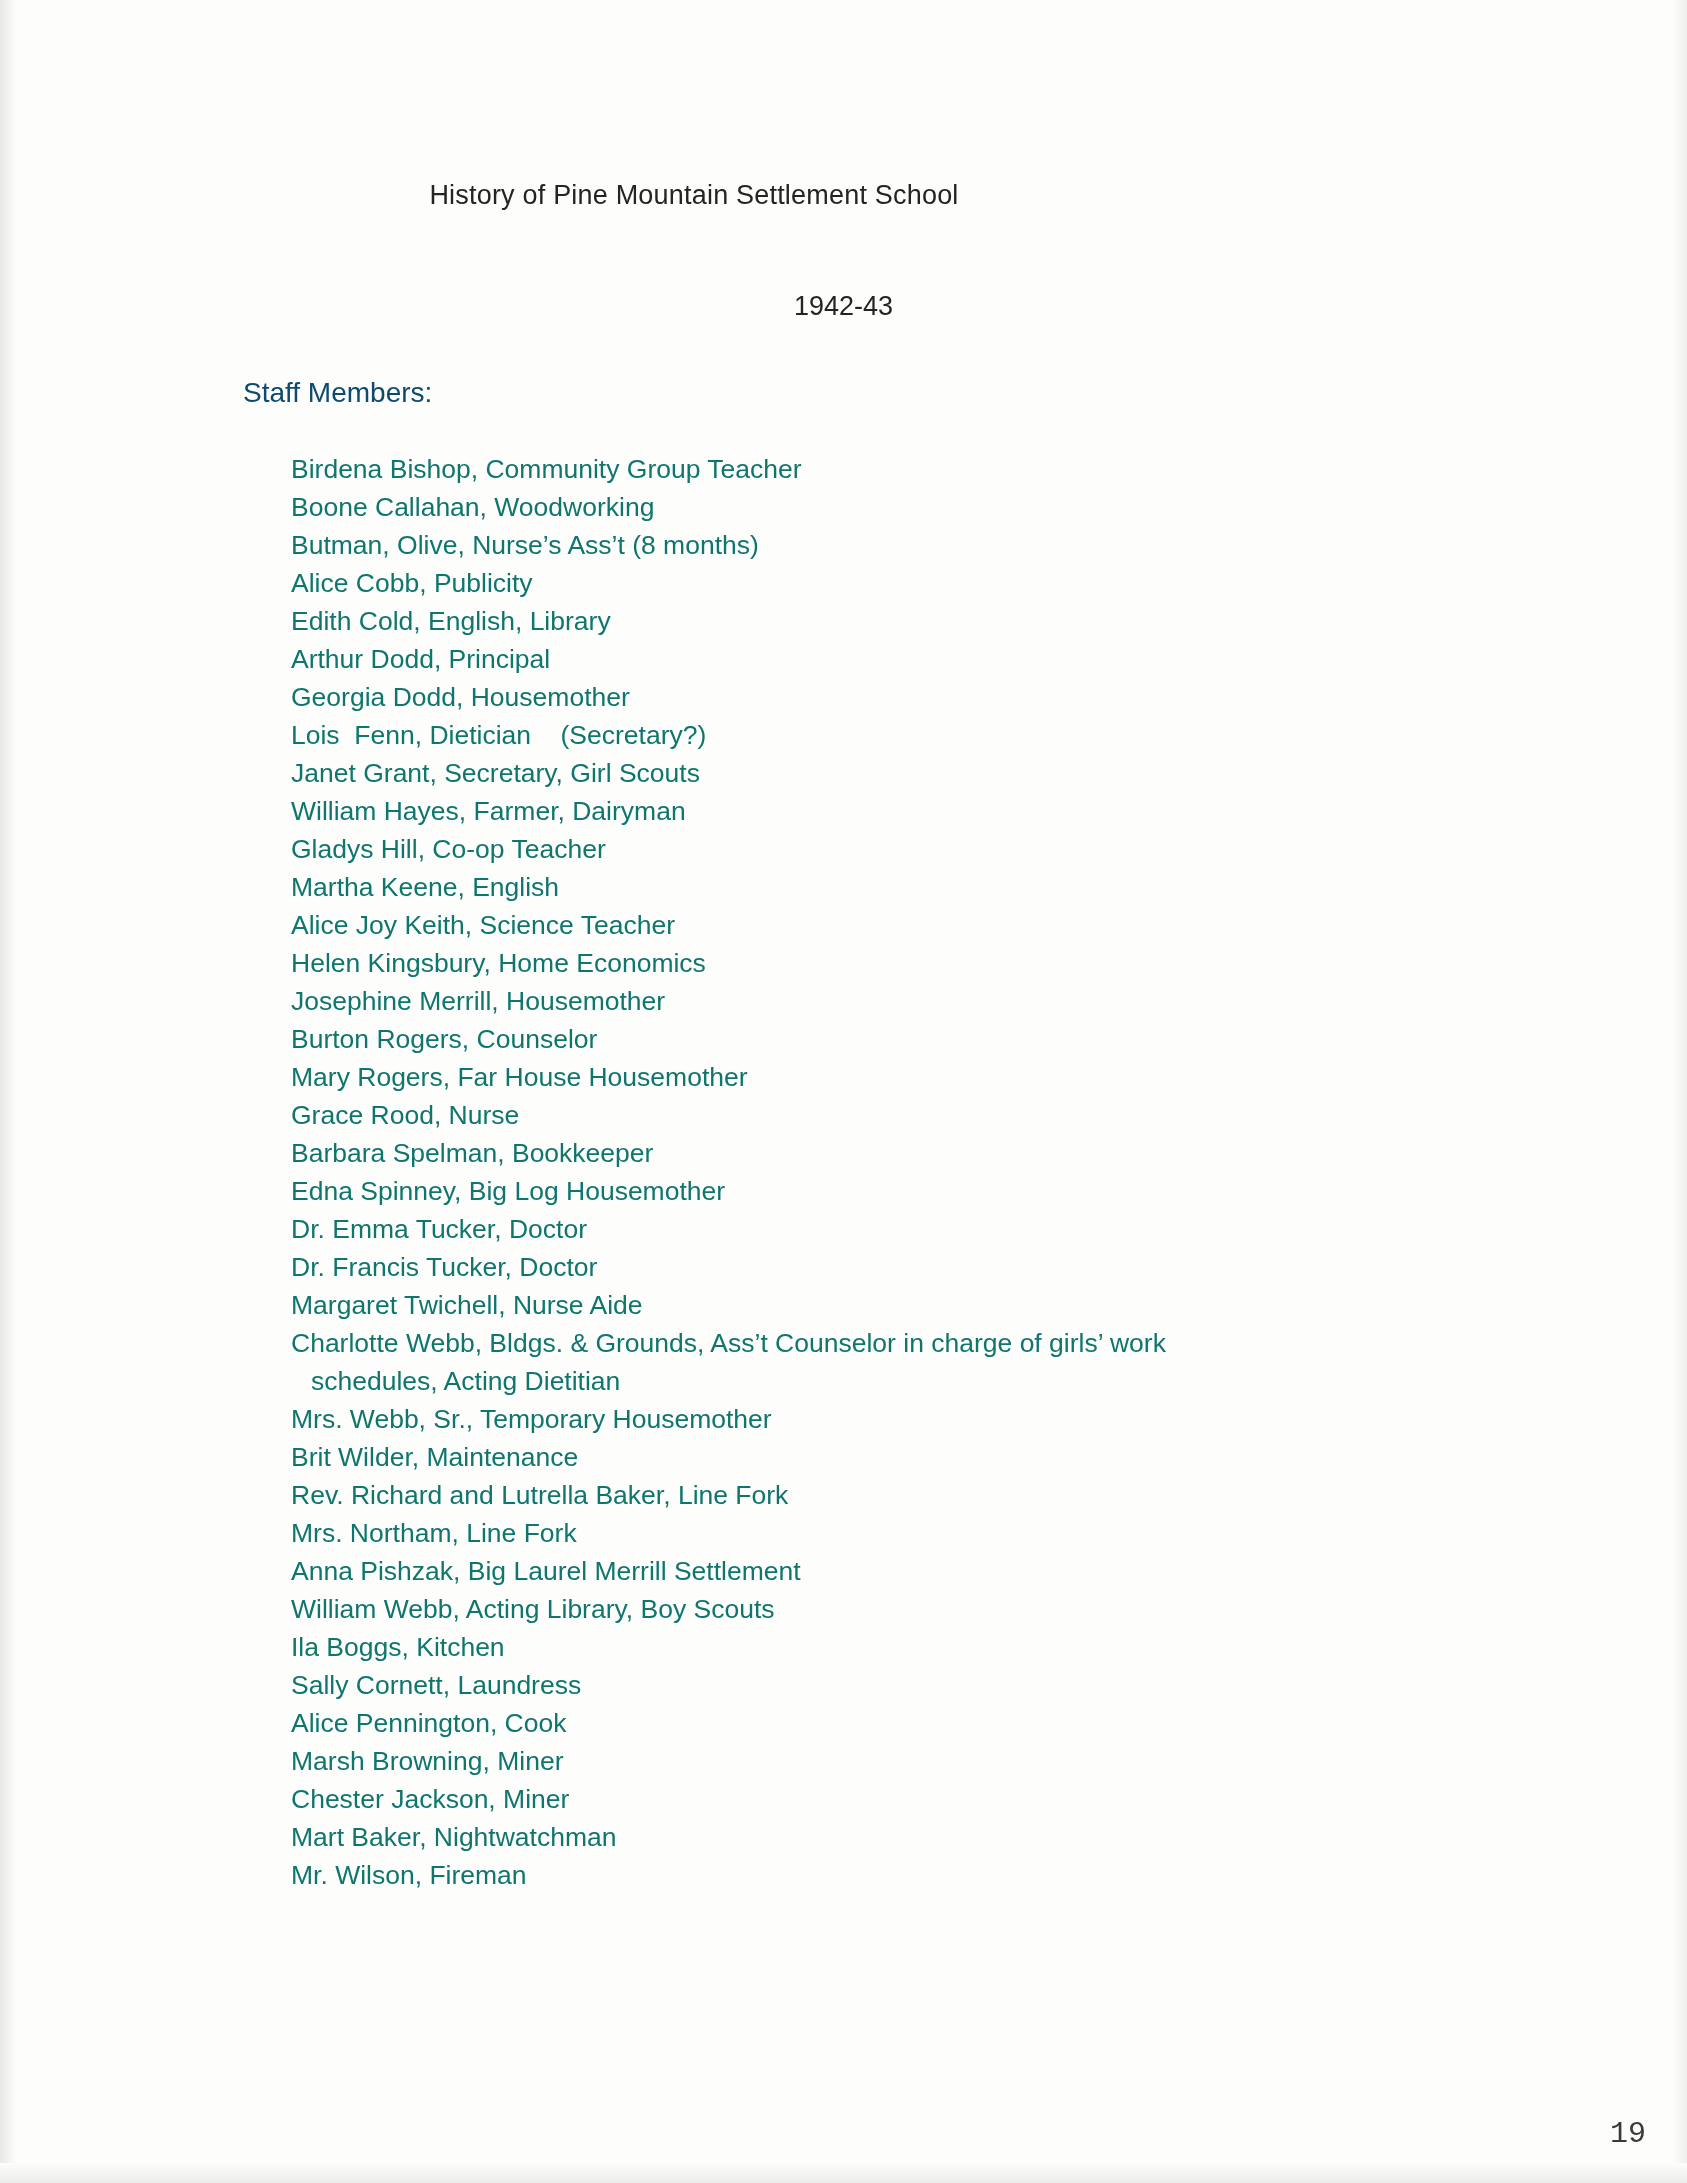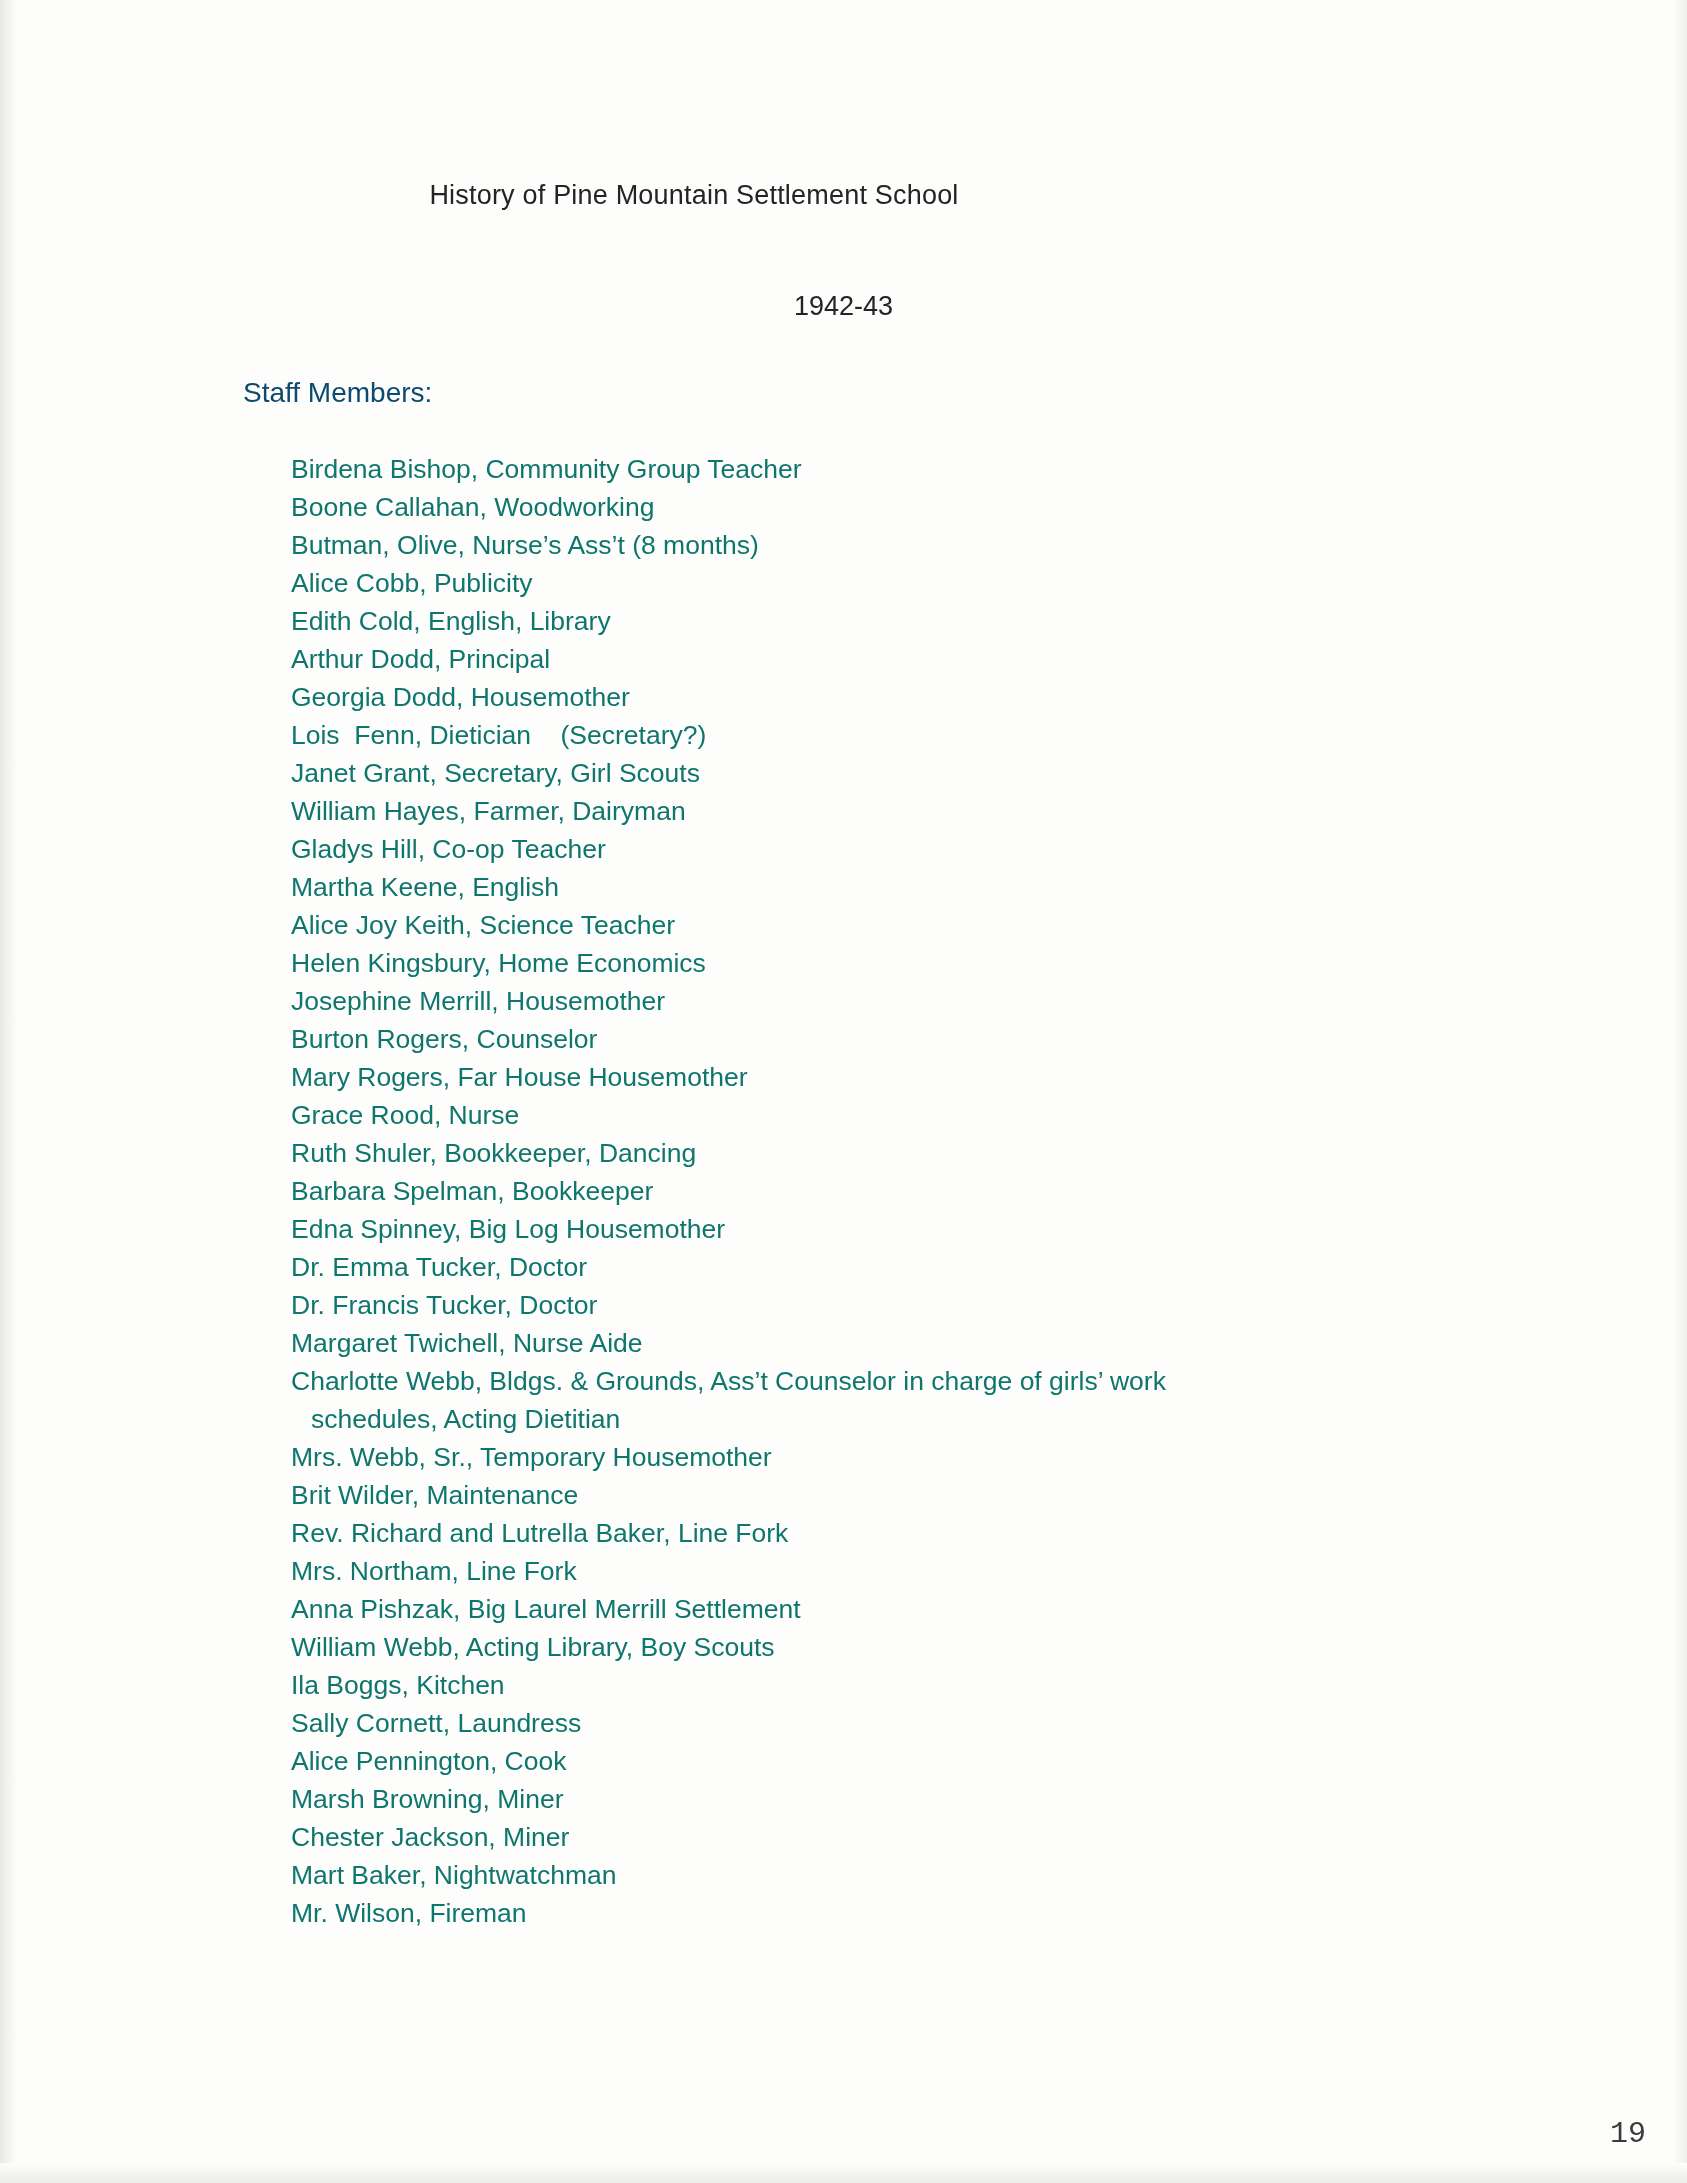--- a/index.html
+++ b/index.html
@@ -115,21 +115,20 @@
       <div class="staff-line">Janet Grant, Secretary, Girl Scouts</div>
       <div class="staff-line">William Hayes, Farmer, Dairyman</div>
       <div class="staff-line">Gladys Hill, Co-op Teacher</div>
       <div class="staff-line">Martha Keene, English</div>
       <div class="staff-line">Alice Joy Keith, Science Teacher</div>
       <div class="staff-line">Helen Kingsbury, Home Economics</div>
       <div class="staff-line">Josephine Merrill, Housemother</div>
       <div class="staff-line">Burton Rogers, Counselor</div>
       <div class="staff-line">Mary Rogers, Far House Housemother</div>
       <div class="staff-line">Grace Rood, Nurse</div>
-      <div class="staff-line">Ruth Shuler, Bookkeeper, Dancing</div>
       <div class="staff-line">Barbara Spelman, Bookkeeper</div>
       <div class="staff-line">Edna Spinney, Big Log Housemother</div>
       <div class="staff-line">Dr. Emma Tucker, Doctor</div>
       <div class="staff-line">Dr. Francis Tucker, Doctor</div>
       <div class="staff-line">Margaret Twichell, Nurse Aide</div>
       <div class="staff-line">Charlotte Webb, Bldgs. &amp; Grounds, Ass’t Counselor in charge of girls’ work</div>
       <div class="staff-line cont">schedules, Acting Dietitian</div>
       <div class="staff-line">Mrs. Webb, Sr., Temporary Housemother</div>
       <div class="staff-line">Brit Wilder, Maintenance</div>
       <div class="staff-line">Rev. Richard and Lutrella Baker, Line Fork</div>

